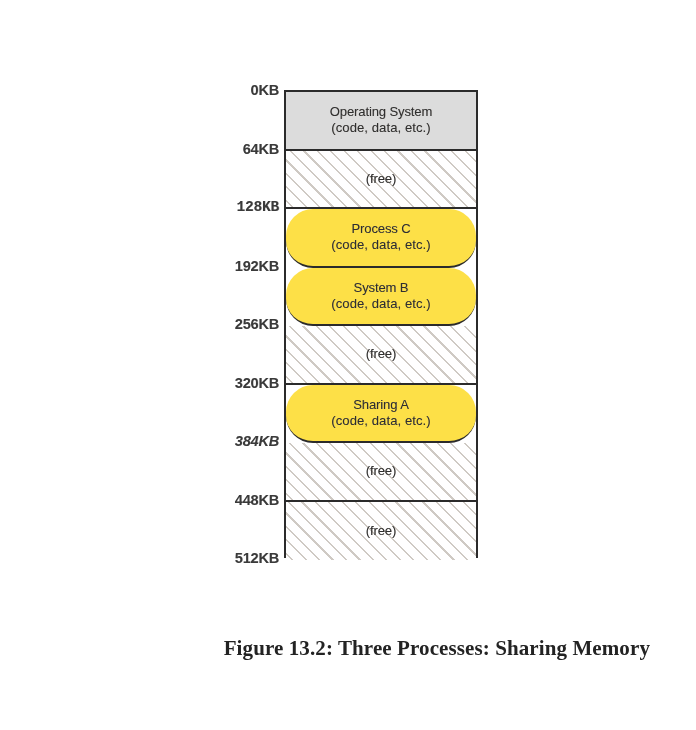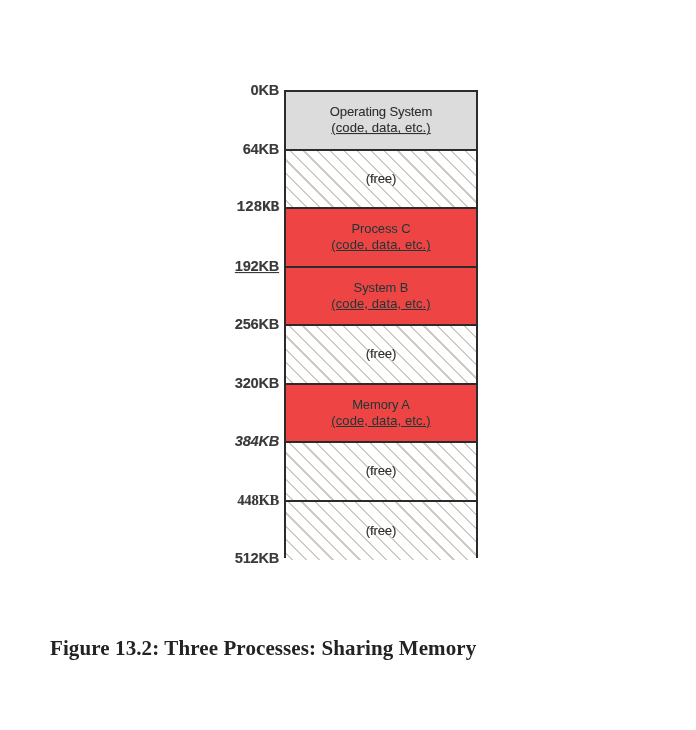--- a/index.html
+++ b/index.html
@@ -69,21 +69,22 @@
     justify-content: center;
     overflow: hidden;
   }
   .mem-block:last-child {
     border-bottom: none;
   }
   .mem-block.os {
     background: #dcdcdc;
   }
   .mem-block.used {
-    background: #ef4444;
+    background: #fde047;
+    border-radius: 27px;
   }
   .mem-block.free {
     background:
       repeating-linear-gradient(
         45deg,
         #ffffff 0px,
         #ffffff 4px,
         #cfcac4 4px,
         #cfcac4 5.6px,
         #ffffff 5.6px,
@@ -98,61 +99,61 @@
     font-weight: normal;
     color: #2f2f2f;
     letter-spacing: -0.1px;
     line-height: 16px;
     text-align: center;
     white-space: nowrap;
     text-shadow: 0.35px 0.35px 0 rgba(140,130,120,0.5);
   }
   .blk-line.l2 {
     letter-spacing: 0.1px;
-    text-decoration: underline;
   }
   .mem-block.free .blk-line {
     font-size: 13px;
   }
 
   
   .caption {
     position: absolute;
     left: 50px;
     top: 636px;
     width: 600px;
     font-family: "Liberation Serif", serif;
     font-size: 21px;
     font-weight: bold;
     color: #232323;
     letter-spacing: 0.1px;
     white-space: nowrap;
+    text-align: right;
   }
   .caption .cap-num {
     font-weight: bold;
   }
   .caption .cap-title {
     font-weight: bold;
     margin-left: 5px;
   }
 </style>
 </head>
 <body>
 
 <div id="figure-root">
 
   <div class="addr-col">
     <div class="addr-label" style="top:-7px;">0KB</div>
     <div class="addr-label" style="top:51.5px;">64KB</div>
     <div class="addr-label" style="top:110px;font-family:Liberation Mono, monospace;">128KB</div>
-    <div class="addr-label" style="top:168.5px;text-decoration:underline;">192KB</div>
+    <div class="addr-label" style="top:168.5px;">192KB</div>
     <div class="addr-label" style="top:227px;">256KB</div>
     <div class="addr-label" style="top:285.5px;">320KB</div>
     <div class="addr-label" style="top:344px;font-style:italic;">384KB</div>
-    <div class="addr-label" style="top:402.5px;font-family:Liberation Serif, serif;">448KB</div>
+    <div class="addr-label" style="top:402.5px;">448KB</div>
     <div class="addr-label" style="top:461px;">512KB</div>
   </div>
 
   <div class="mem-col">
 
     <div class="mem-block os">
       <div class="blk-line">Operating System</div>
       <div class="blk-line l2">(code, data, etc.)</div>
     </div>
 
@@ -168,21 +169,21 @@
     <div class="mem-block used">
       <div class="blk-line">System B</div>
       <div class="blk-line l2">(code, data, etc.)</div>
     </div>
 
     <div class="mem-block free">
       <div class="blk-line">(free)</div>
     </div>
 
     <div class="mem-block used">
-      <div class="blk-line">Memory A</div>
+      <div class="blk-line">Sharing A</div>
       <div class="blk-line l2">(code, data, etc.)</div>
     </div>
 
     <div class="mem-block free">
       <div class="blk-line">(free)</div>
     </div>
 
     <div class="mem-block free">
       <div class="blk-line">(free)</div>
     </div>

